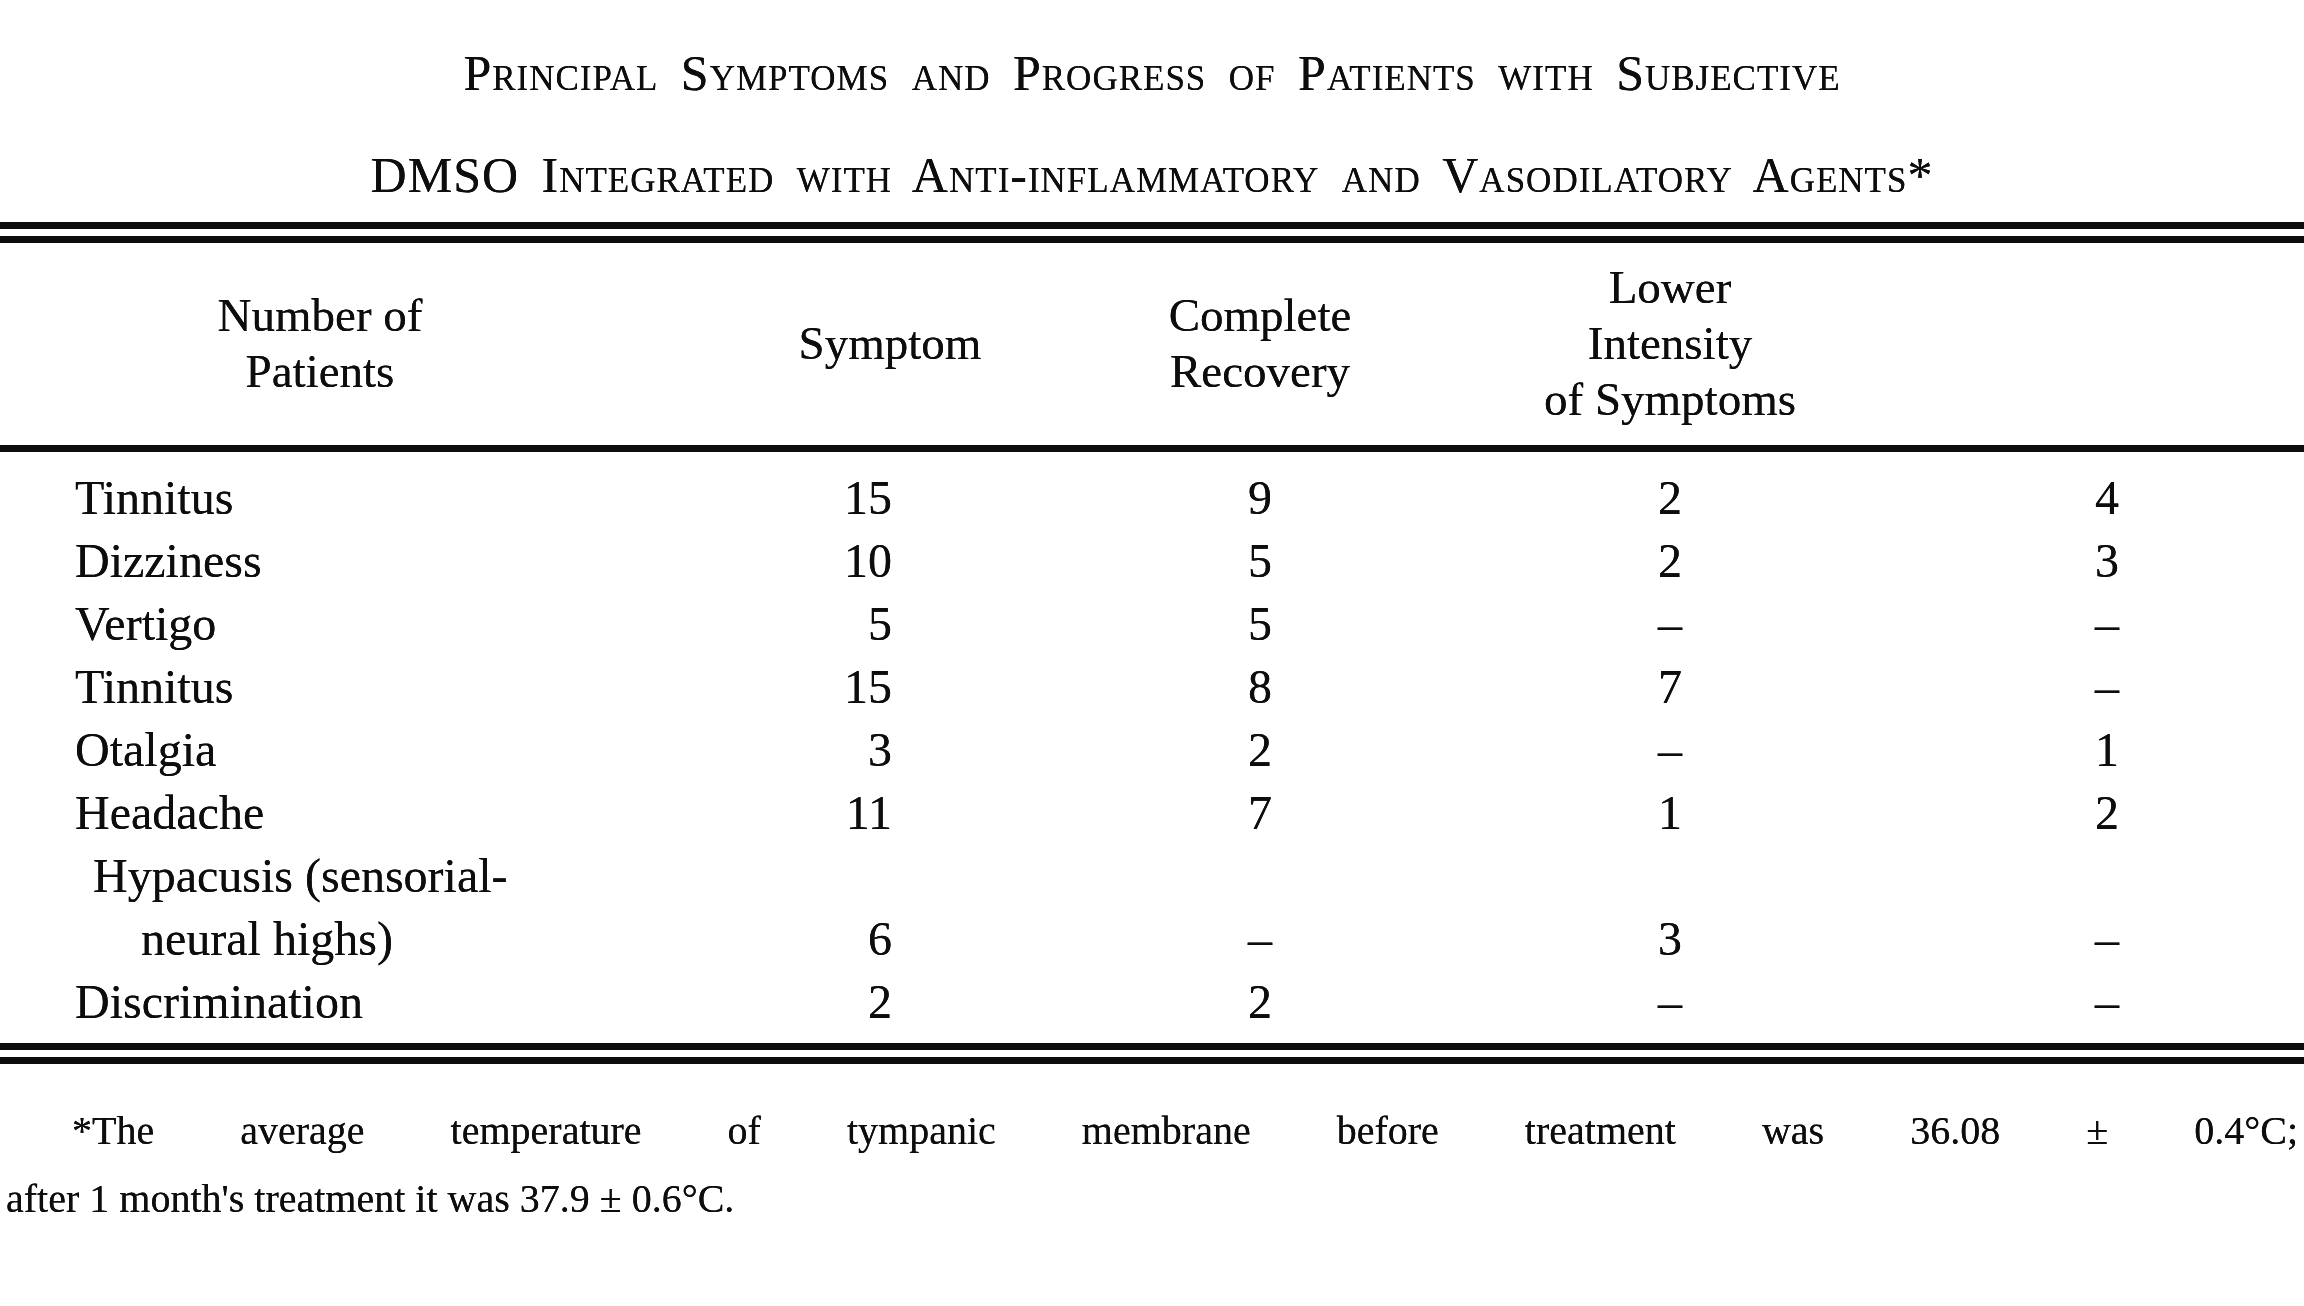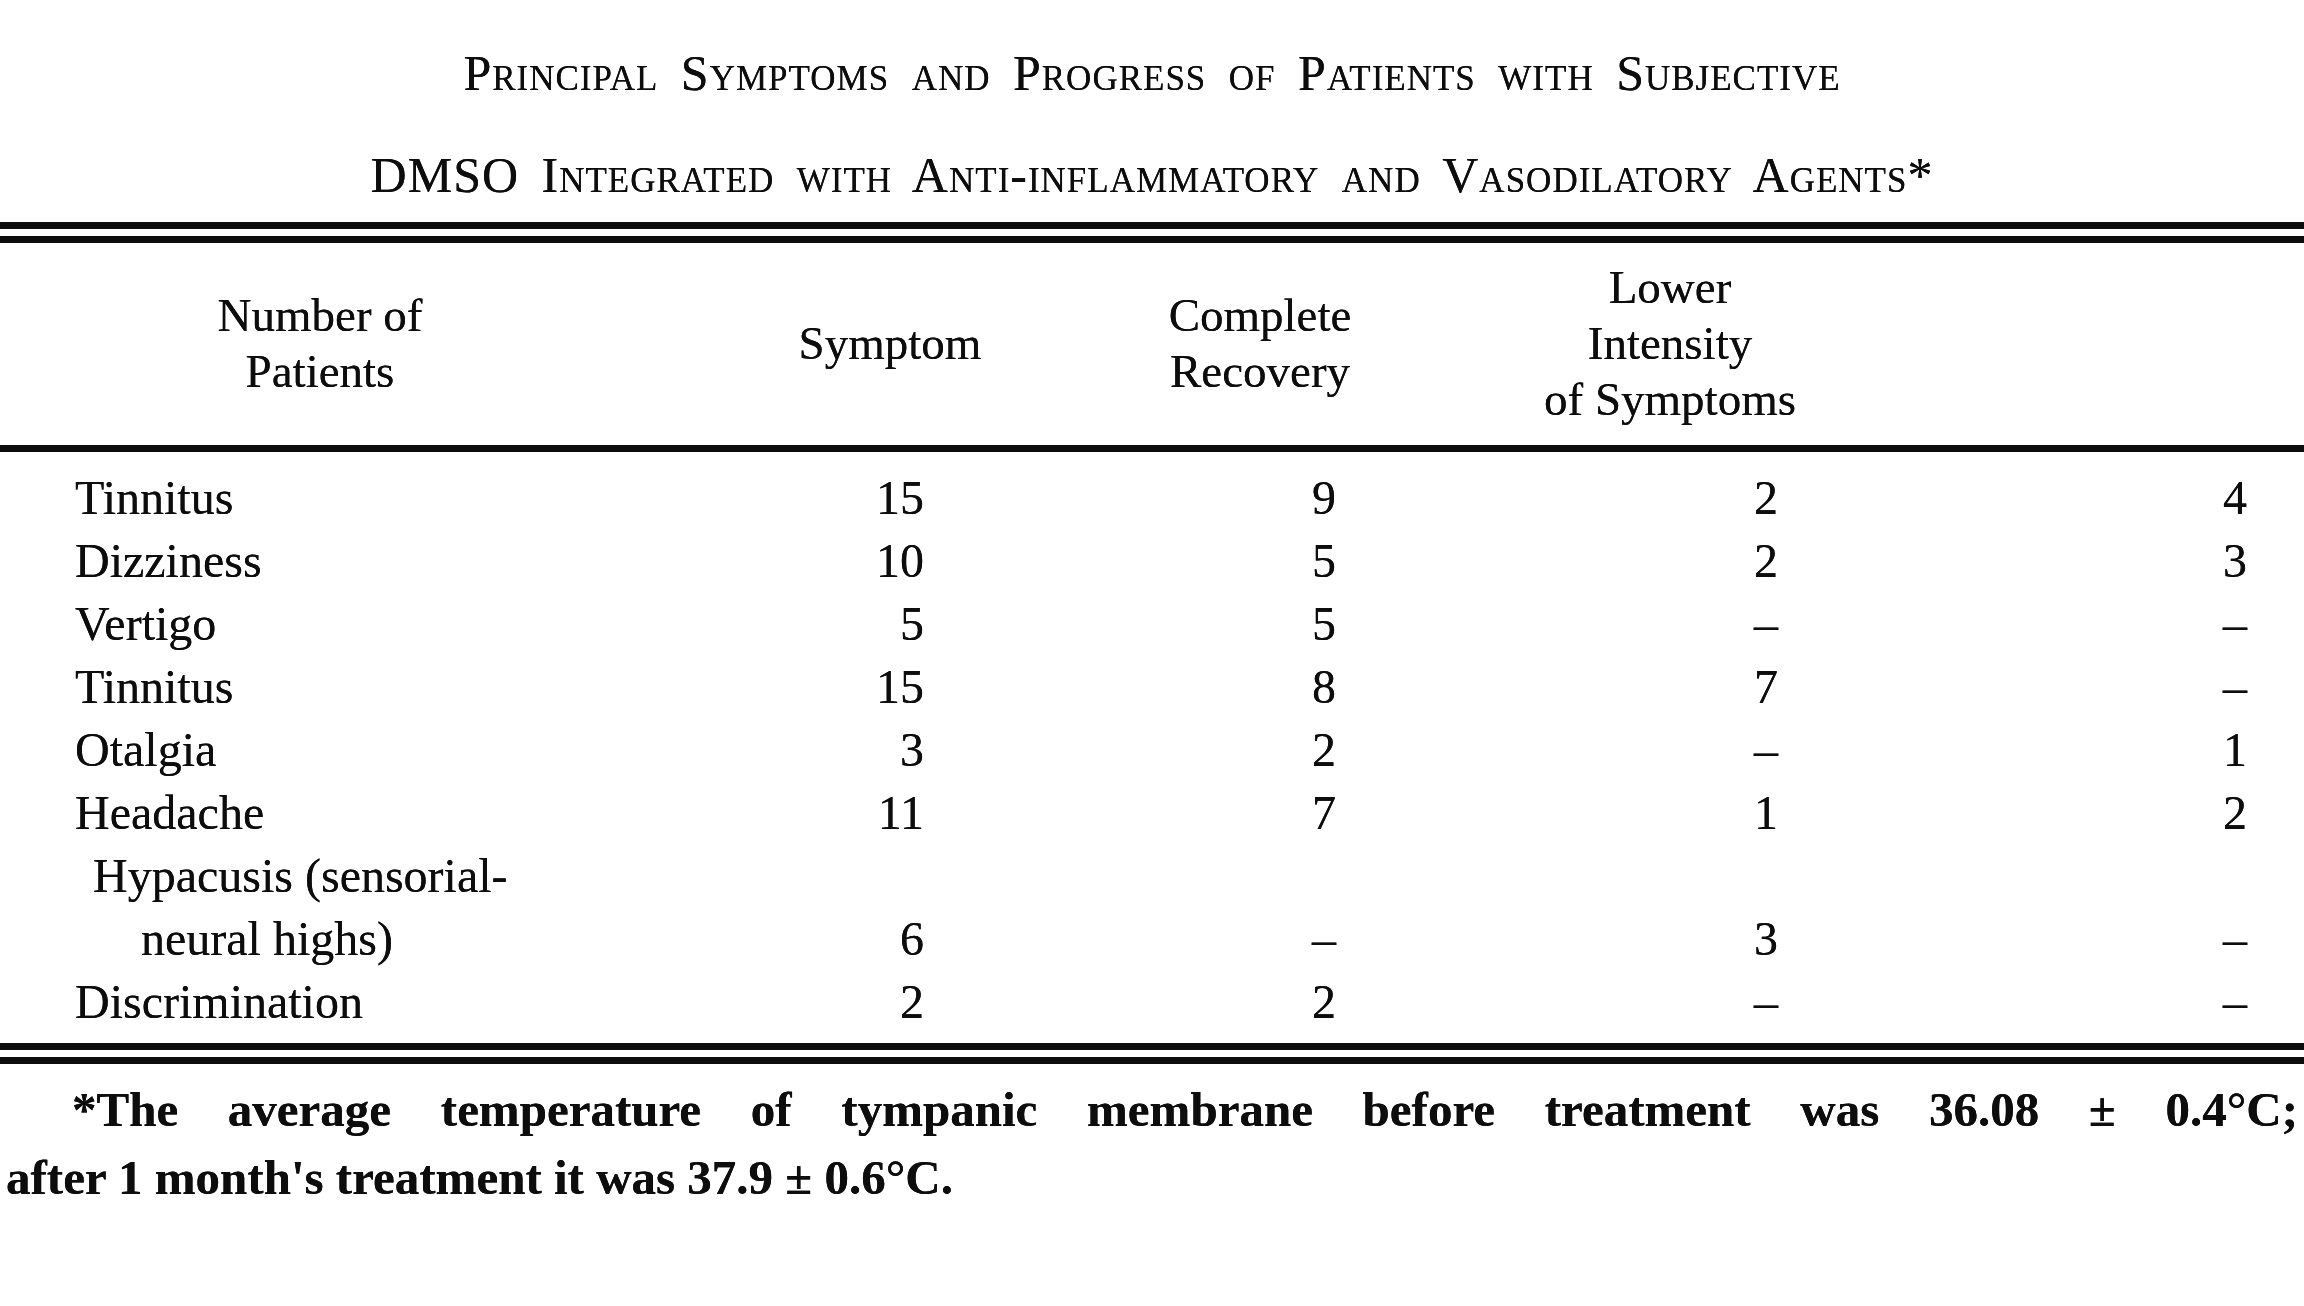--- a/index.html
+++ b/index.html
@@ -66,46 +66,45 @@
   }
   .th {
     font-size: 47px;
     line-height: 56px;
     text-align: center;
     white-space: pre-line;
   }
   .th.symptom-h { padding-left: 50px; }
 
   .table-body { padding-top: 14px; }
-  .tr { height: 63px; gap: 32px; }
+  .tr { height: 63px; }
   .tr.tall { height: 126px; }
   .td {
     font-size: 48px;
     line-height: 63px;
   }
   .td.symptom {
     padding-left: 75px;
     text-align: left;
   }
   .td.num-patients {
     text-align: right;
     padding-right: 198px;
   }
   .td.center { text-align: center; }
   .tr.tall .td.vbottom { align-self: end; }
   .symptom-l1 { display: block; padding-left: 18px; }
   .symptom-l2 { display: block; padding-left: 66px; }
 
   
   .footnote {
-    margin-top: 12px;
+    margin-top: 33px;
     padding: 0 6px;
-    font-size: 49px;
+    font-size: 40px;
     line-height: 68px;
-    font-weight: bold;
   }
   .footnote-line-1 {
     text-indent: 66px;
     text-align: justify;
     text-align-last: justify;
   }
   .footnote-line-2 {
     text-align: left;
   }
 </style>

